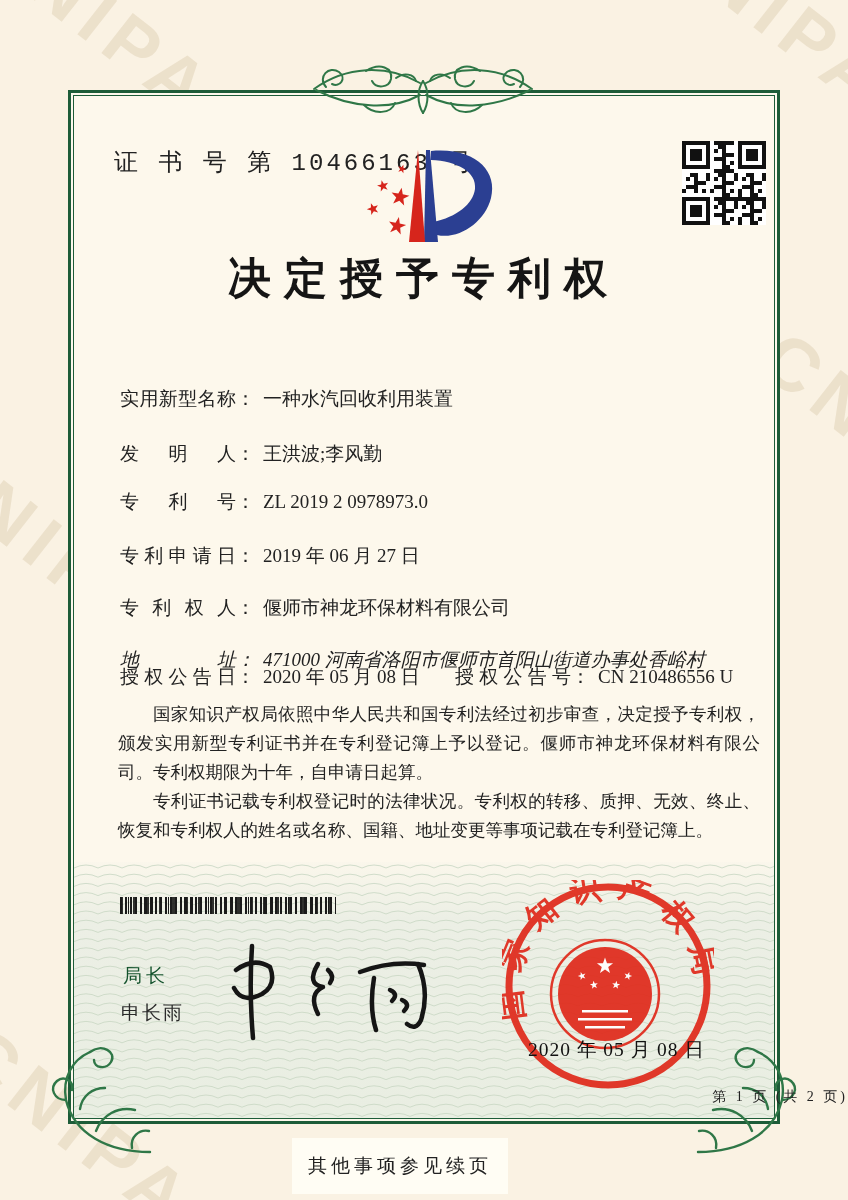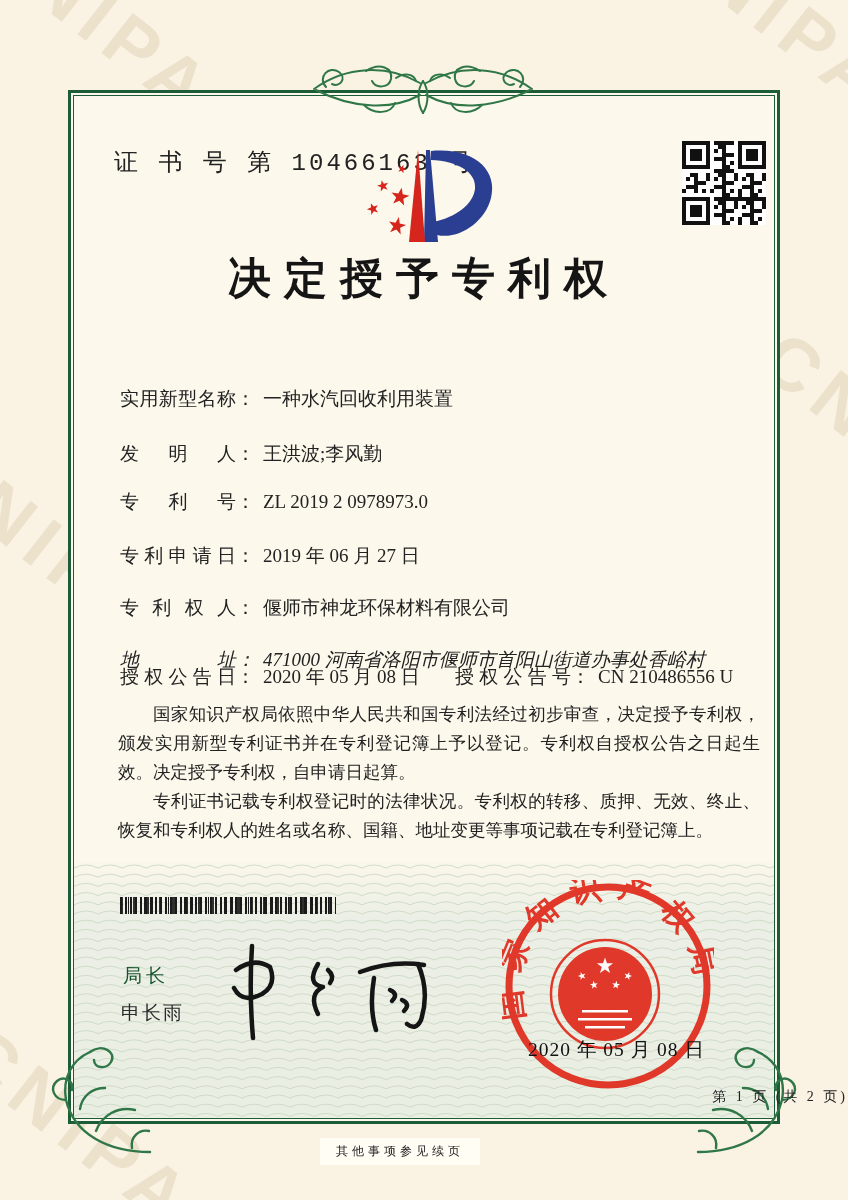--- a/index.html
+++ b/index.html
@@ -48,21 +48,21 @@
       font-family:"Liberation Sans",sans-serif;color:#2a2a2a;z-index:5;}
   .signature{position:absolute;left:222px;top:936px;z-index:5;}
   
   .seal{position:absolute;left:502px;top:880px;z-index:6;opacity:.93;}
   .seal-date{position:absolute;left:528px;top:1036px;font-size:19.5px;letter-spacing:1px;
              color:#111;z-index:7;white-space:nowrap;}
   
   .page-num{position:absolute;left:0;right:0;top:1088px;text-align:right;
             font-size:14px;letter-spacing:3px;z-index:5;}
   .footer-note{position:absolute;left:400px;top:1138px;transform:translateX(-50%);
-               background:#fffdf4;padding:5px 16px;font-size:12px;letter-spacing:4px;z-index:4;
+               background:#fffdf4;padding:15px 16px;font-size:19px;letter-spacing:4px;z-index:4;
                white-space:nowrap;}
 </style>
 </head>
 <body>
 
 <div class="page">
 
   <div class="wm" style="left:-40px;top:-25px;">CNIPA</div>
   <div class="wm" style="left:636px;top:-32px;">CNIPA</div>
   <div class="wm" style="left:742px;top:390px;">CNIPA</div>
@@ -384,21 +384,21 @@
   <div class="row" style="top:636px;width:640px;">
     <span>
       <span class="flabel">授权公告日</span><span>：</span><span class="fvalue">2020 年 05 月 08 日</span>
     </span>
     <span class="grant2">
       <span class="flabel">授权公告号</span><span>：</span><span class="fvalue">CN 210486556 U</span>
     </span>
   </div>
 
   <div class="body-text">
-    <p>国家知识产权局依照中华人民共和国专利法经过初步审查，决定授予专利权，颁发实用新型专利证书并在专利登记簿上予以登记。专利权自授权公告之日起生效。决定授予专利权，自申请日起算。</p>
+    <p>国家知识产权局依照中华人民共和国专利法经过初步审查，决定授予专利权，颁发实用新型专利证书并在专利登记簿上予以登记。偃师市神龙环保材料有限公司。专利权期限为十年，自申请日起算。</p>
     <p>专利证书记载专利权登记时的法律状况。专利权的转移、质押、无效、终止、恢复和专利权人的姓名或名称、国籍、地址变更等事项记载在专利登记簿上。</p>
   </div>
 
   <div class="band">
     <svg id="waves" viewBox="0 0 700 256" preserveAspectRatio="none">
         <path d="M0,6 q12,-6 24,0 q12,-6 24,0 q12,-6 24,0 q12,-6 24,0 q12,-6 24,0 q12,-6 24,0 q12,-6 24,0 q12,-6 24,0 q12,-6 24,0 q12,-6 24,0 q12,-6 24,0 q12,-6 24,0 q12,-6 24,0 q12,-6 24,0 q12,-6 24,0 q12,-6 24,0 q12,-6 24,0 q12,-6 24,0 q12,-6 24,0 q12,-6 24,0 q12,-6 24,0 q12,-6 24,0 q12,-6 24,0 q12,-6 24,0 q12,-6 24,0 q12,-6 24,0 q12,-6 24,0 q12,-6 24,0 q12,-6 24,0 q12,-6 24,0" transform="translate(0,0)" fill="none" stroke="#ccd9c6" stroke-width="0.9"></path>
         <path d="M0,6 q12,-6 24,0 q12,-6 24,0 q12,-6 24,0 q12,-6 24,0 q12,-6 24,0 q12,-6 24,0 q12,-6 24,0 q12,-6 24,0 q12,-6 24,0 q12,-6 24,0 q12,-6 24,0 q12,-6 24,0 q12,-6 24,0 q12,-6 24,0 q12,-6 24,0 q12,-6 24,0 q12,-6 24,0 q12,-6 24,0 q12,-6 24,0 q12,-6 24,0 q12,-6 24,0 q12,-6 24,0 q12,-6 24,0 q12,-6 24,0 q12,-6 24,0 q12,-6 24,0 q12,-6 24,0 q12,-6 24,0 q12,-6 24,0 q12,-6 24,0" transform="translate(0,9.2)" fill="none" stroke="#ccd9c6" stroke-width="0.9"></path>
         <path d="M0,6 q12,-6 24,0 q12,-6 24,0 q12,-6 24,0 q12,-6 24,0 q12,-6 24,0 q12,-6 24,0 q12,-6 24,0 q12,-6 24,0 q12,-6 24,0 q12,-6 24,0 q12,-6 24,0 q12,-6 24,0 q12,-6 24,0 q12,-6 24,0 q12,-6 24,0 q12,-6 24,0 q12,-6 24,0 q12,-6 24,0 q12,-6 24,0 q12,-6 24,0 q12,-6 24,0 q12,-6 24,0 q12,-6 24,0 q12,-6 24,0 q12,-6 24,0 q12,-6 24,0 q12,-6 24,0 q12,-6 24,0 q12,-6 24,0 q12,-6 24,0" transform="translate(0,18.4)" fill="none" stroke="#ccd9c6" stroke-width="0.9"></path>
         <path d="M0,6 q12,-6 24,0 q12,-6 24,0 q12,-6 24,0 q12,-6 24,0 q12,-6 24,0 q12,-6 24,0 q12,-6 24,0 q12,-6 24,0 q12,-6 24,0 q12,-6 24,0 q12,-6 24,0 q12,-6 24,0 q12,-6 24,0 q12,-6 24,0 q12,-6 24,0 q12,-6 24,0 q12,-6 24,0 q12,-6 24,0 q12,-6 24,0 q12,-6 24,0 q12,-6 24,0 q12,-6 24,0 q12,-6 24,0 q12,-6 24,0 q12,-6 24,0 q12,-6 24,0 q12,-6 24,0 q12,-6 24,0 q12,-6 24,0 q12,-6 24,0" transform="translate(0,27.599999999999998)" fill="none" stroke="#ccd9c6" stroke-width="0.9"></path>
         <path d="M0,6 q12,-6 24,0 q12,-6 24,0 q12,-6 24,0 q12,-6 24,0 q12,-6 24,0 q12,-6 24,0 q12,-6 24,0 q12,-6 24,0 q12,-6 24,0 q12,-6 24,0 q12,-6 24,0 q12,-6 24,0 q12,-6 24,0 q12,-6 24,0 q12,-6 24,0 q12,-6 24,0 q12,-6 24,0 q12,-6 24,0 q12,-6 24,0 q12,-6 24,0 q12,-6 24,0 q12,-6 24,0 q12,-6 24,0 q12,-6 24,0 q12,-6 24,0 q12,-6 24,0 q12,-6 24,0 q12,-6 24,0 q12,-6 24,0 q12,-6 24,0" transform="translate(0,36.8)" fill="none" stroke="#ccd9c6" stroke-width="0.9"></path>

